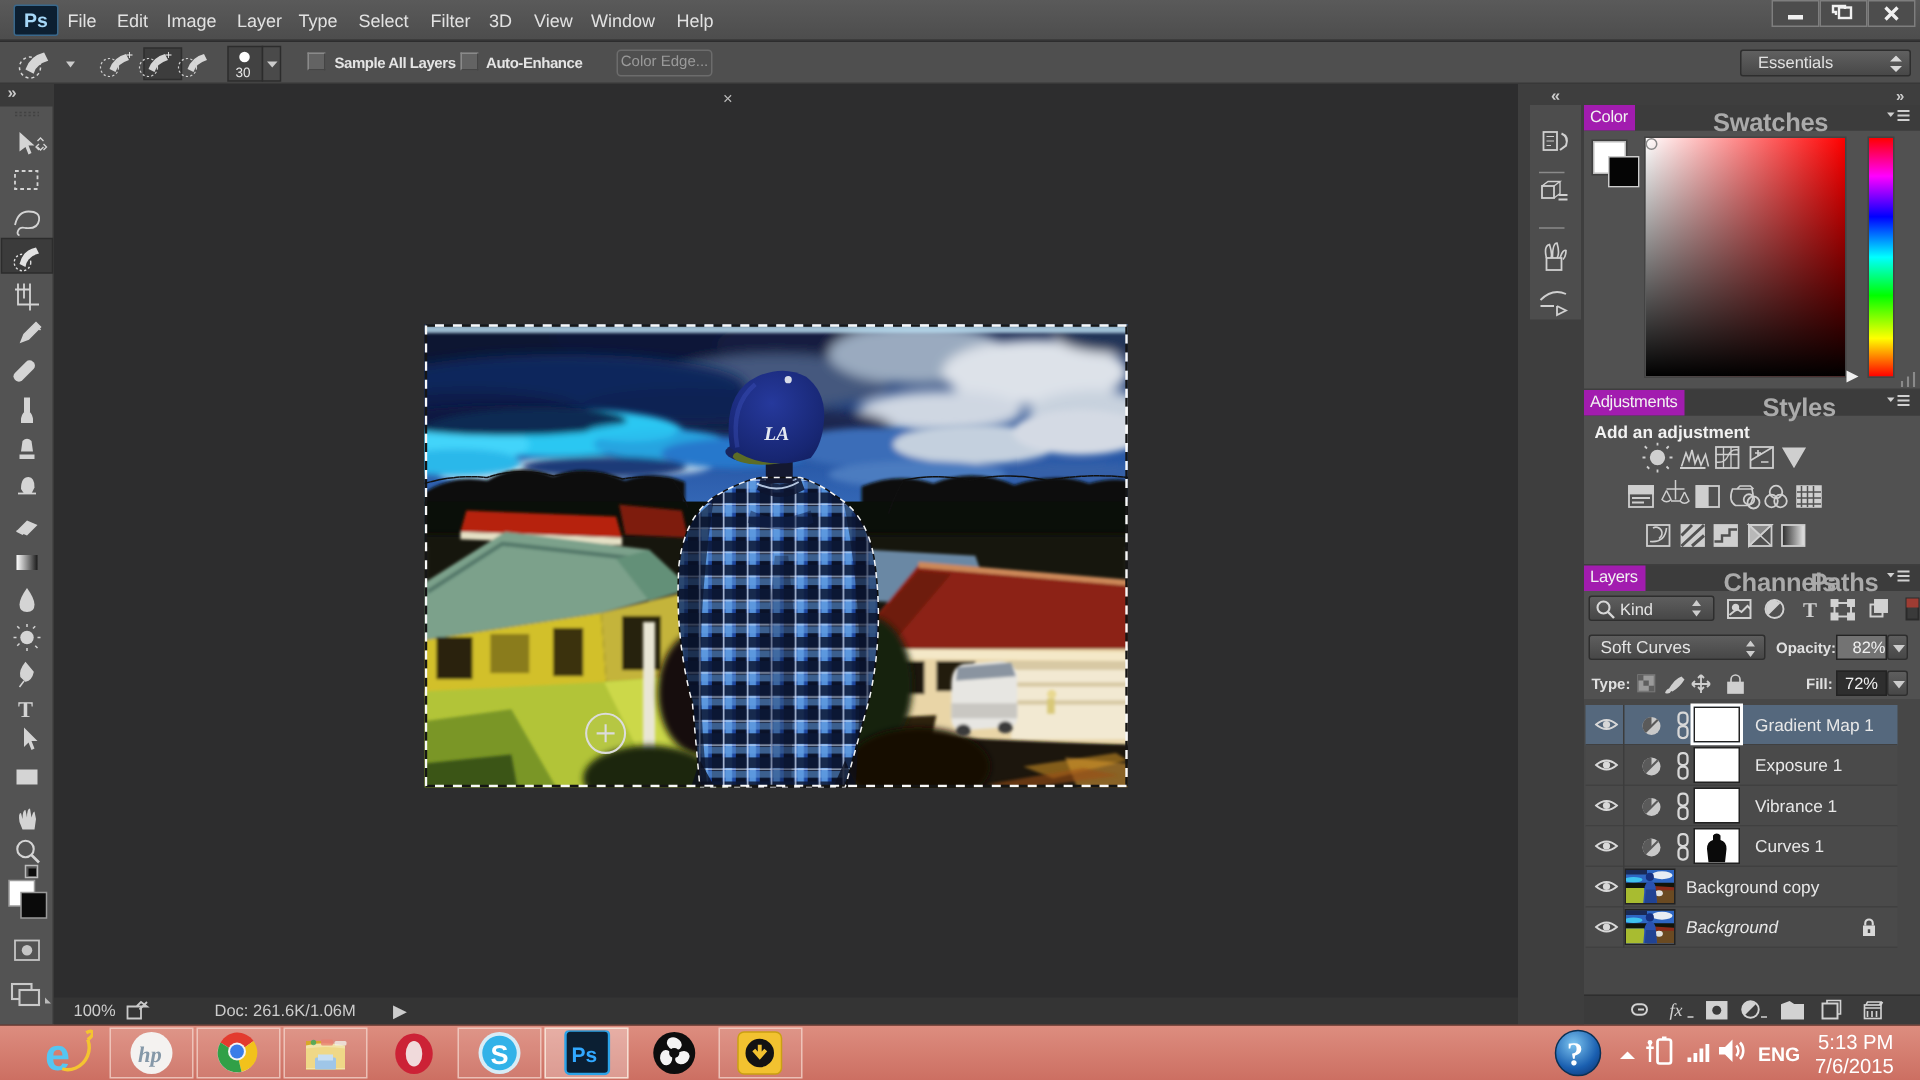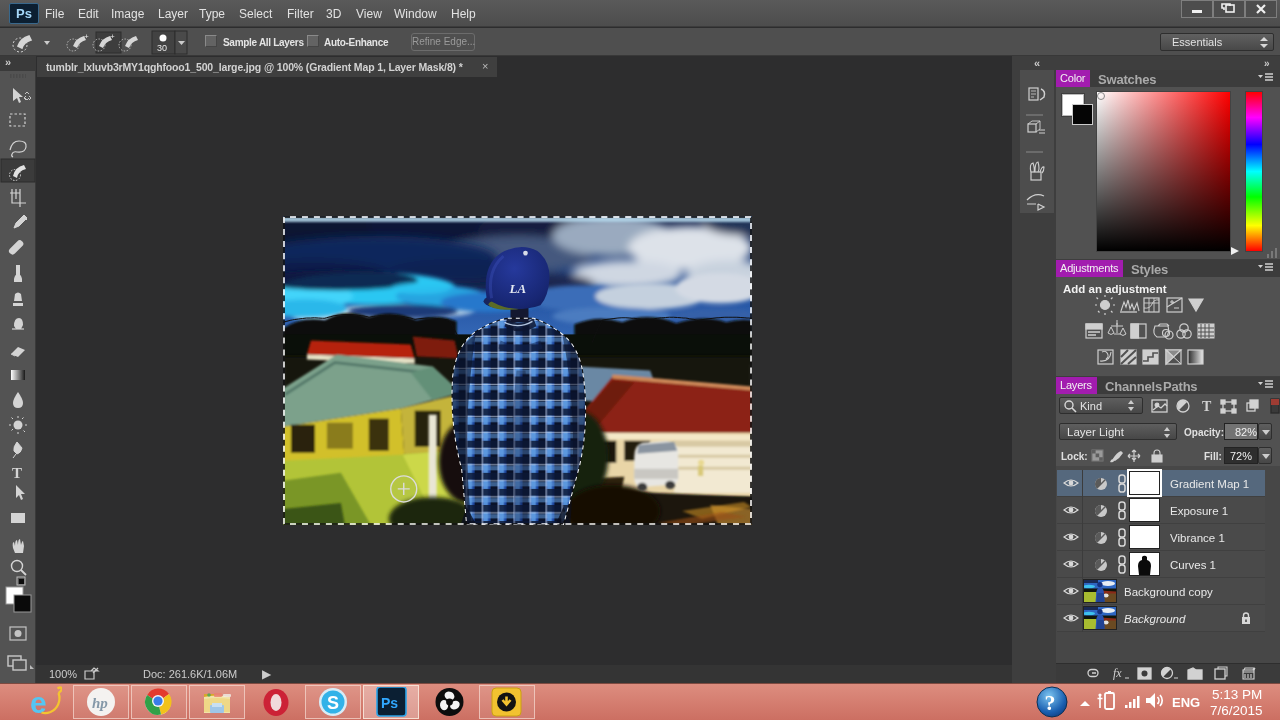--- a/index.html
+++ b/index.html
@@ -35,22 +35,22 @@
     color:#d2d2d2; font-size:10.5px; font-weight:bold; line-height:20px; padding-left:9px;
     white-space:nowrap; overflow:hidden; letter-spacing:-0.15px; }
   #statusbar { left:36px; top:665px; width:976px; height:18px; background:#343434;
     color:#cccccc; font-size:11px; }
   #dock { left:1012px; top:56px; width:268px; height:627px; background:#3e3e3e; }
   #iconstrip { left:1020px; top:70px; width:34px; height:143px; background:#4d4d4d; }
   .panel { position:absolute; left:1056px; width:224px; background:#515151; }
   .tabbar { position:absolute; left:1056px; width:224px; height:17px; background:#3c3c3c; }
   .tab-a { position:absolute; height:17px; background:#a21caf; color:#f2f2f2;
     font-size:11px; font-weight:normal; padding:2px 5px 0 4px; letter-spacing:-0.2px; }
-  .tab-i { position:absolute; height:17px; color:#aaaaaa; font-size:13px;
-    font-weight:bold; padding:2px 5px 0 5px; letter-spacing:-0.2px; }
+  .tab-i { position:absolute; height:17px; color:#aaaaaa; font-size:17px;
+    font-weight:bold; padding:2px 5px 0 5px; letter-spacing:-0.2px;margin-left:44px; }
   .ddbox { position:absolute; background:linear-gradient(#5e5e5e,#474747);
     border:1px solid #2e2e2e; border-radius:2px; color:#e4e4e4; font-size:11.5px; }
   .lrow { position:absolute; left:1057px; width:208px; height:27px; background:#4c4c4c;
     border-bottom:1px solid #404040; }
   .lname { position:absolute; left:113px; top:8px; font-size:11.5px; color:#e8e8e8; }
   #taskbar { left:0; top:683px; width:1280px; height:37px;
     background:linear-gradient(#dd8d7f,#cc6f62); border-top:1px solid #7e4a40; }
   .tbtn { position:absolute; top:685px; width:56px; height:34px; border:1px solid rgba(244,214,204,0.75);
     background:rgba(255,255,255,0.08); }
   .tray { position:absolute; color:#ffffff; }
@@ -104,21 +104,21 @@
     <rect x="152" y="3" width="23" height="23" fill="#424242" stroke="#2c2c2c"></rect>
     <rect x="175" y="3" width="12" height="23" fill="#4a4a4a" stroke="#2c2c2c"></rect>
     <circle cx="163" cy="10" r="3.5" fill="#ffffff"></circle>
     <text x="157" y="23" font-size="9" fill="#e8e8e8">30</text>
     <path d="M178,13 l7,0 l-3.5,4 z" fill="#cccccc"></path>
   </svg>
   <div class="checkbox" style="left:205px; top:35px"></div>
   <span class="obtext" style="left:223px; top:37px">Sample All Layers</span>
   <div class="checkbox" style="left:307px; top:35px"></div>
   <span class="obtext" style="left:324px; top:37px">Auto-Enhance</span>
-  <div id="refineedge" class="abs">Refine Edge...</div>
+  <div id="refineedge" class="abs">Color Edge...</div>
   <div id="essentials" class="abs">Essentials</div>
   <svg class="abs" style="left:1258px;top:37px" width="12" height="12">
       <path d="M2,4 l4,-4 l4,4 z M2,7 l4,4 l4,-4 z" fill="#d8d8d8"></path>
     </svg>
 
   <div id="toolbar" class="abs"></div>
   <div id="toolhead" class="abs">»</div>
   <svg class="abs" style="left:0;top:71px" width="36" height="612" viewBox="0 0 36 612">
     <path d="M10,4 h16 M10,6 h16" stroke="#424242" stroke-width="1" stroke-dasharray="1.5 1.5"></path>
     <g stroke="#d4d4d4" fill="none" stroke-width="1.3">
@@ -161,21 +161,20 @@
     <rect x="13" y="589" width="13" height="10" fill="#535353" stroke="#c9c9c9" stroke-width="1.4"></rect>
     <path d="M30,594 l4,4 l-4,0 z" fill="#bbb"></path>
     <defs>
         <linearGradient id="tbgr" x1="0" y1="0" x2="1" y2="0">
       <stop offset="0" stop-color="#ffffff"></stop>
           <stop offset="1" stop-color="#1a1a1a"></stop>
     </linearGradient>
       </defs>
   </svg>
   <div id="canvas" class="abs"></div>
-  <div id="doctab" class="abs">tumblr_lxluvb3rMY1qghfooo1_500_large.jpg @ 100% (Gradient Map 1, Layer Mask/8) *</div>
   <span class="abs" style="left:482px;top:60px;color:#bbbbbb;font-size:11px">×</span>
   <div id="statusbar" class="abs">
     <span style="position:absolute;left:13px;top:3px">100%</span>
     <svg style="position:absolute;left:48px;top:2px" width="16" height="14">
         <path d="M1,4 h9 v8 h-9 z M7,4 l3,-3 l4,3 l-4,0" fill="none" stroke="#c9c9c9" stroke-width="1.2"></path>
         <path d="M9,6 l5,-5" stroke="#c9c9c9" stroke-width="1.2"></path>
       </svg>
     <span style="position:absolute;left:107px;top:3px">Doc: 261.6K/1.06M</span>
     <span style="position:absolute;left:226px;top:2px;font-size:12px">▶</span>
   </div>
@@ -478,34 +477,34 @@
         <rect x="71" y="12" width="4" height="4" fill="#d2d2d2"></rect>
         <rect x="82" y="12" width="4" height="4" fill="#d2d2d2"></rect>
       <rect x="97" y="6" width="8" height="8"></rect>
         <rect x="100" y="3" width="8" height="8" fill="#d2d2d2"></rect>
       <rect x="121" y="2" width="8" height="14" fill="#3a3a3a" stroke="#2a2a2a"></rect>
         <rect x="121" y="2" width="8" height="6" fill="#9e3c33" stroke="none"></rect>
     </g>
   </svg>
 
   <div class="ddbox" style="left:1059px;top:423px;width:118px;height:17px">
-      <span style="position:absolute;left:7px;top:2px">Layer Light</span>
+      <span style="position:absolute;left:7px;top:2px">Soft Curves</span>
     <svg style="position:absolute;right:5px;top:3px" width="8" height="12">
         <path d="M1,4 l3,-4 l3,4 z M1,7 l3,4 l3,-4 z" fill="#cccccc"></path>
       </svg>
     </div>
   <div class="abs" style="left:1184px;top:427px;color:#e0e0e0;font-size:10px;font-weight:bold">Opacity:</div>
   <div class="abs" style="left:1224px;top:423px;width:34px;height:17px;background:#737373;border:1px solid #232323;color:#f0f0f0;font-size:11px;text-align:right;line-height:16px">82%</div>
   <div class="ddbox" style="left:1258px;top:423px;width:14px;height:17px">
       <svg style="position:absolute;left:3px;top:6px" width="8" height="6">
         <path d="M0,0 l8,0 l-4,5 z" fill="#cccccc"></path>
       </svg>
     </div>
 
-  <div class="abs" style="left:1061px;top:451px;color:#e0e0e0;font-size:10px;font-weight:bold">Lock:</div>
+  <div class="abs" style="left:1061px;top:451px;color:#e0e0e0;font-size:10px;font-weight:bold">Type:</div>
   <svg class="abs" style="left:1090px;top:448px" width="80" height="16" viewBox="0 0 80 16">
     <g stroke="#cfcfcf" fill="none" stroke-width="1.1">
       <rect x="2" y="2" width="11" height="11" fill="#9a9a9a" stroke="#777"></rect>
       <path d="M2,2 h3.6 v3.6 h3.6 v3.6 h3.6 v3.6 h-3.6 v-3.6 h-3.6 v-3.6 h-3.6 z" fill="#5e5e5e" stroke="none"></path>
       <path d="M22,12 q5,-8 9,-9 l2,2 q-3,5 -8,8 z M20,14 q1,-3 3,-3 l1,2 q-1,2 -4,1 z" fill="#cfcfcf" stroke="none"></path>
       <path d="M44,2 v12 M38,8 h12 M44,2 l-2,2 m2,-2 l2,2 m-2,8 l-2,-2 m2,2 l2,-2 M38,8 l2,-2 m-2,2 l2,2 m10,-2 l-2,-2 m2,2 l-2,2" stroke-width="1.2"></path>
       <rect x="62" y="7" width="10" height="7" fill="#cfcfcf"></rect>
         <path d="M64,7 v-2 a3,3 0 0 1 6,0 v2"></path>
     </g>
   </svg>

